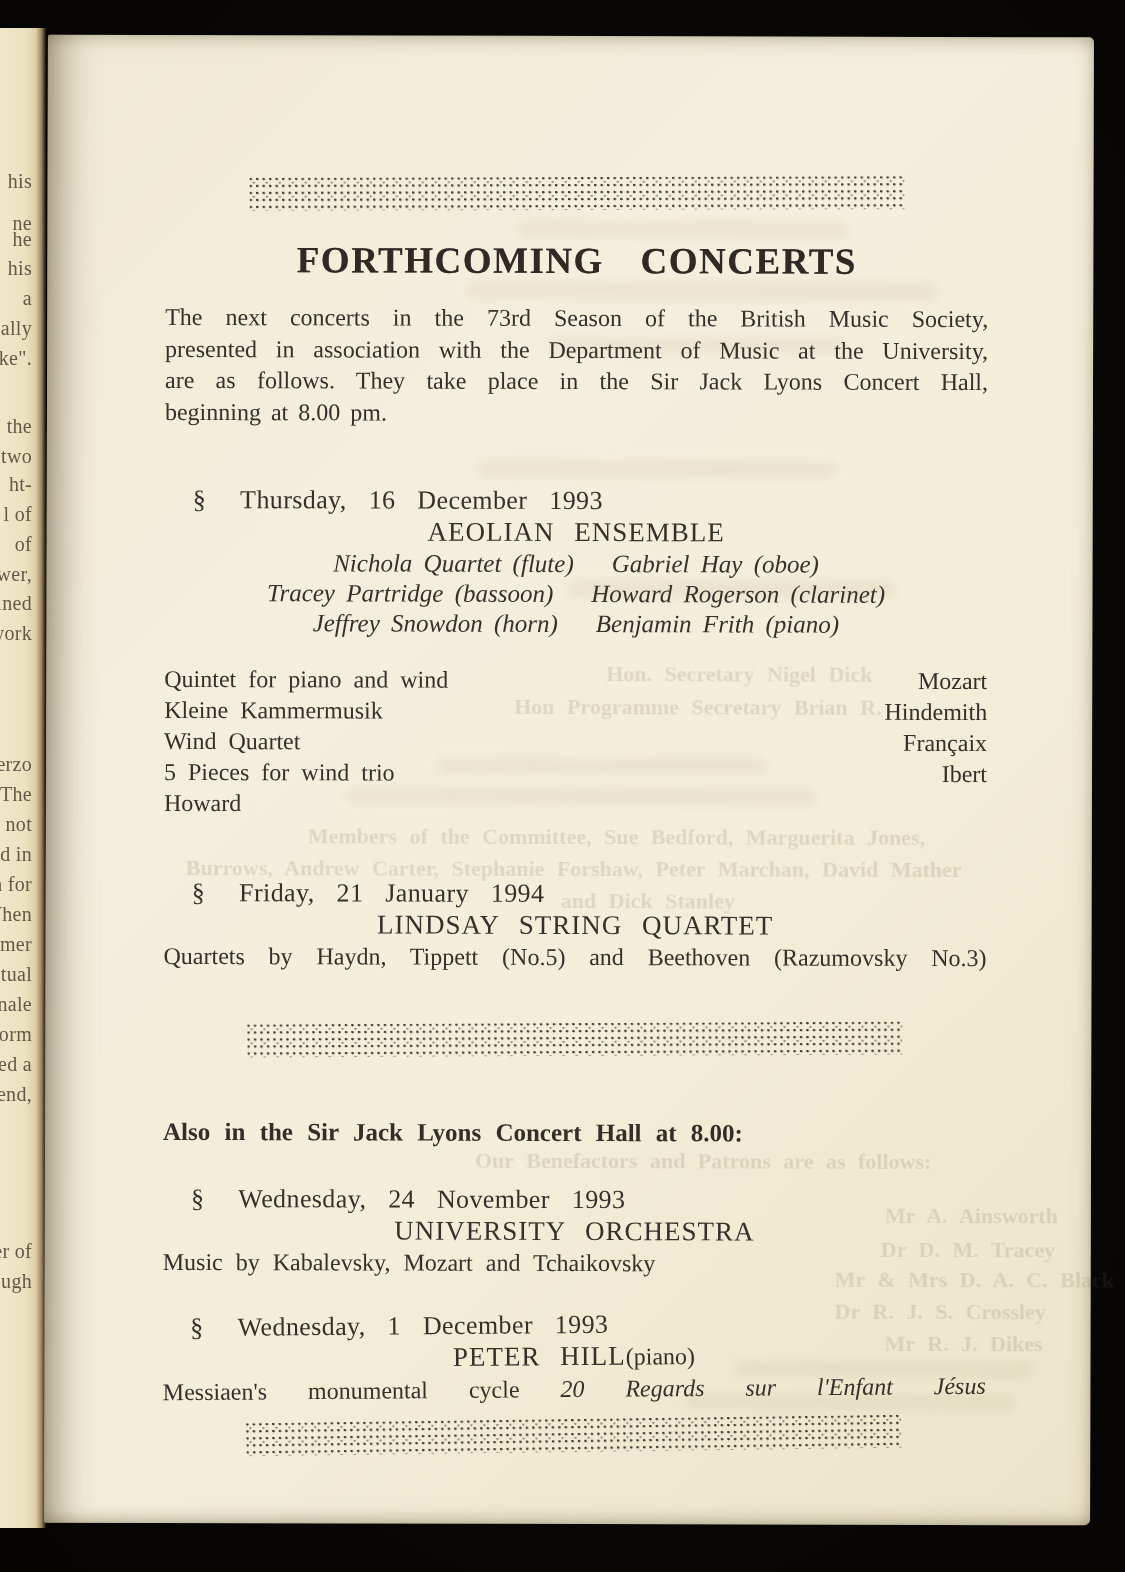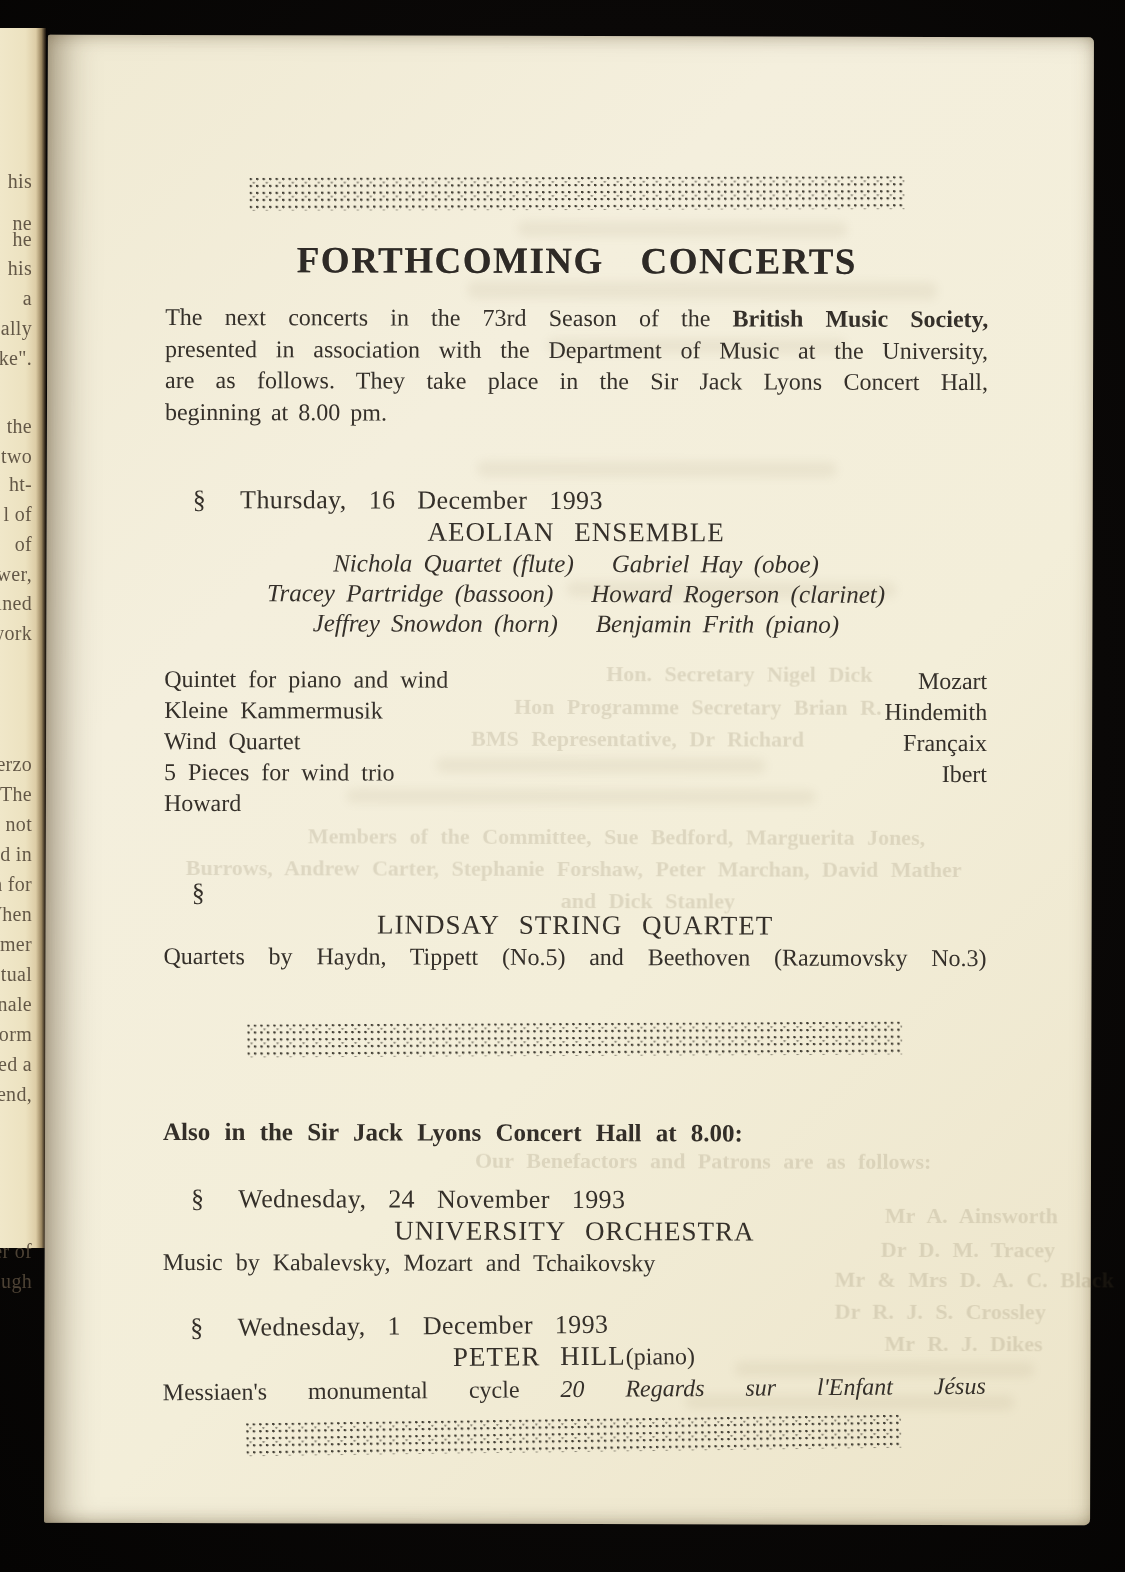--- a/index.html
+++ b/index.html
@@ -1,21 +1,21 @@
 <!DOCTYPE html>
 <html><head>
 <meta charset="utf-8">
 <style>
   html,body{margin:0;padding:0;background:#000;}
   .stage{width:1125px;height:1572px;position:relative;overflow:hidden;
          background:radial-gradient(ellipse at 55% 45%, #14100c 0%, #0a0807 55%, #050403 100%);
          font-family:"Liberation Serif","DejaVu Serif",serif;}
 
   
-  .left-strip{position:absolute;left:0;top:28px;width:46px;height:1220px;
+  .left-strip{position:absolute;left:0;top:28px;width:46px;height:1500px;
       background:linear-gradient(90deg,#f0e7c9 0%,#ece2c0 55%,#ddcda6 78%,#9a8660 90%,#3c3122 97%,#17110b 100%);}
   .left-strip .frag{position:absolute;right:14px;white-space:nowrap;
       font-size:20px;color:#55493a;opacity:.9;letter-spacing:.3px;}
 
   
   .page{position:absolute;left:46px;top:36px;width:1046px;height:1488px;
       background:linear-gradient(135deg,#f0ead3 0%,#f4efdd 30%,#f3eed9 60%,#ece4c9 100%);
       box-shadow:inset 30px 0 38px -20px rgba(60,40,12,.5),
                  inset -10px 0 22px -12px rgba(90,70,35,.35),
                  inset 0 -8px 18px -10px rgba(70,55,25,.35),
@@ -34,21 +34,21 @@
   .bar-top{margin-top:141px;transform:rotate(-.3deg);}
   .bar-mid{margin-top:50px;transform:rotate(-.4deg);}
   .bar-bot{margin-top:14px;transform:rotate(-.9deg);}
 
   .title{margin-top:29px;text-align:center;font-size:37px;font-weight:700;
       letter-spacing:1.5px;word-spacing:26px;color:#2e2a26;
       text-shadow:0 0 .5px rgba(46,42,38,.6);}
 
   .intro{margin-top:21px;font-size:24px;line-height:31.5px;word-spacing:4px;}
   .just{text-align:justify;text-align-last:justify;}
-  .b{font-weight:700;}
+  .b{font-weight:400;}
 
   .date-line{display:flex;font-size:26px;line-height:31px;letter-spacing:.4px;word-spacing:15px;}
   .date-line .mark{margin-left:28px;}
   .date-line .date{margin-left:34px;}
 
   .ensemble{text-align:center;font-size:27px;line-height:33px;letter-spacing:1px;word-spacing:12px;}
   .ens-suffix{font-size:24px;letter-spacing:0;word-spacing:2px;margin-left:0;}
 
   .performers{font-style:italic;font-size:25px;line-height:30px;word-spacing:5px;}
   .performers .row{display:flex;justify-content:center;gap:38px;white-space:nowrap;}
@@ -115,21 +115,20 @@
     <div class="smudge" style="left:500px;top:302px;width:300px;height:15px"></div>
     <div class="smudge" style="left:430px;top:425px;width:360px;height:16px"></div>
     <div class="smudge" style="left:520px;top:545px;width:330px;height:16px"></div>
     <div class="smudge" style="left:390px;top:722px;width:330px;height:15px"></div>
     <div class="smudge" style="left:300px;top:753px;width:470px;height:15px"></div>
     <div class="smudge" style="left:690px;top:1325px;width:300px;height:15px"></div>
     <div class="smudge" style="left:640px;top:1358px;width:330px;height:15px"></div>
 
     <span class="ghost" style="left:468px;top:658px">Hon Programme Secretary    Brian R.</span>
     <span class="ghost" style="left:560px;top:625px">Hon. Secretary    Nigel Dick</span>
-    <span class="ghost" style="left:425px;top:690px">BMS Representative,    Dr Richard</span>
     <span class="ghost" style="left:262px;top:788px">Members of the Committee, Sue Bedford, Marguerita Jones,</span>
     <span class="ghost" style="left:140px;top:820px">Burrows, Andrew Carter, Stephanie Forshaw, Peter Marchan, David Mather</span>
     <span class="ghost" style="left:515px;top:852px">and Dick Stanley</span>
     <span class="ghost" style="left:430px;top:1112px">Our Benefactors and Patrons are as follows:</span>
     <span class="ghost" style="left:840px;top:1166px">Mr A. Ainsworth</span>
     <span class="ghost" style="left:836px;top:1200px">Dr D. M. Tracey</span>
     <span class="ghost" style="left:790px;top:1230px">Mr &amp; Mrs D. A. C. Black</span>
     <span class="ghost" style="left:790px;top:1262px">Dr R. J. S. Crossley</span>
     <span class="ghost" style="left:840px;top:1294px">Mr R. J. Dikes</span>
 
@@ -185,20 +184,21 @@
           </div>
           <div class="row">
             <span>Howard</span>
           </div>
         </div>
       </div>
 
       <div class="sec-fri">
         <div class="date-line">
           <span class="mark">§</span>
+          <span class="date">Friday, 21 January 1994</span>
         </div>
         <div class="ensemble">LINDSAY STRING QUARTET</div>
         <div class="detail just">Quartets by Haydn, Tippett (No.5) and Beethoven (Razumovsky No.3)</div>
       </div>
 
       <div class="halftone bar-mid"></div>
 
       <div class="also">Also in the Sir Jack Lyons Concert Hall at 8.00:</div>
 
       <div class="sec-wed1">

